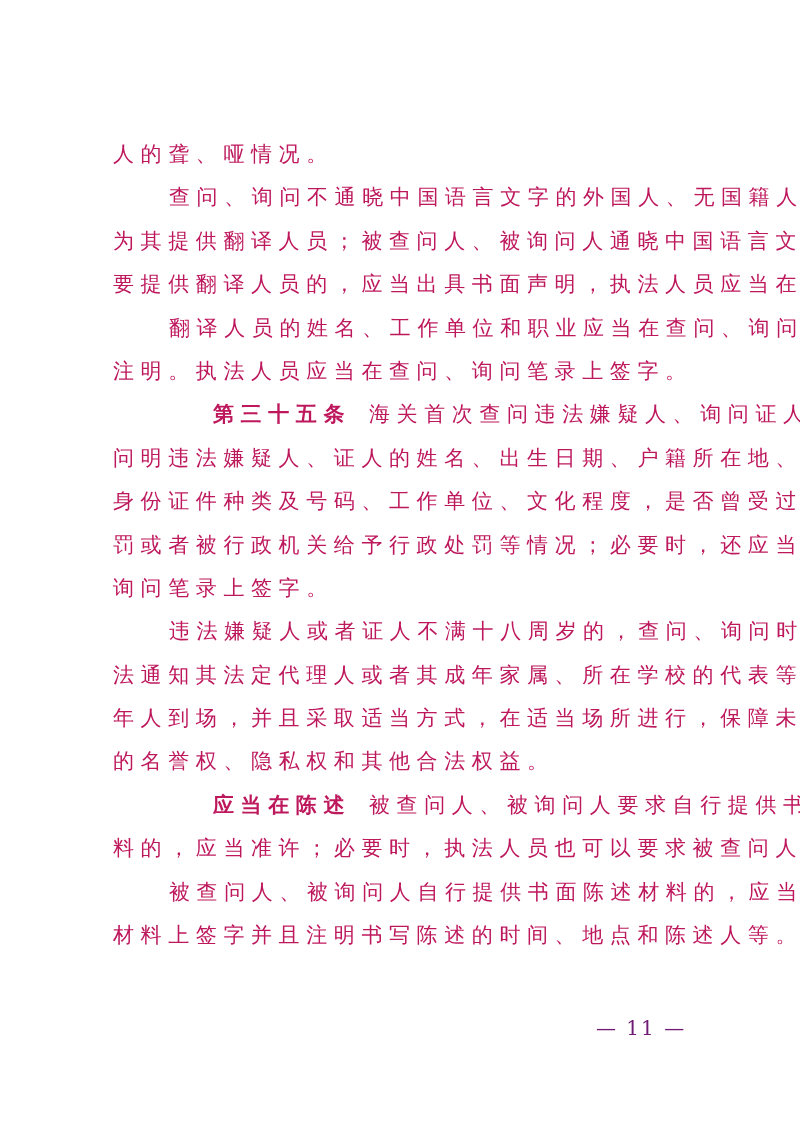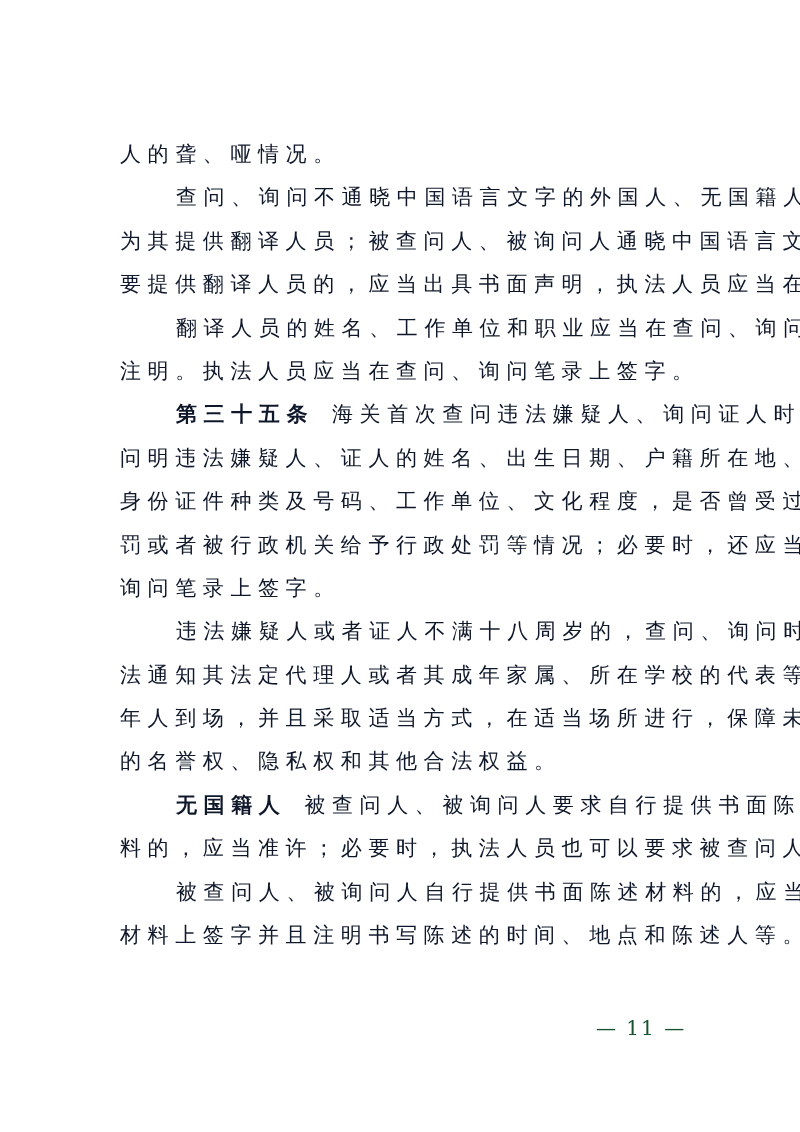--- a/index.html
+++ b/index.html
@@ -1,32 +1,32 @@
 <!DOCTYPE html>
 <html><head>
 <meta charset="utf-8">
 <style>
   html, body { margin: 0; padding: 0; background: #ffffff; }
   body { width: 800px; height: 1132px; position: relative; overflow: hidden; }
   .page {
-    position: absolute; left: 120px; top: 133px; width: 584px;
+    position: absolute; left: 113px; top: 133px; width: 584px;
     font-family: "DejaVu Serif", "Liberation Serif", serif;
-    font-size: 21px; color: #0f172a;
+    font-size: 21px; color: #be185d;
   }
   .line {
     height: 43.4px; line-height: 43.4px; white-space: nowrap;
     letter-spacing: 6.6px;
   }
   .indent { padding-left: 56px; }
-  .bold { font-family: Liberation Mono, monospace; font-weight: bold; letter-spacing: 6.6px; }
+  .bold { font-family: Liberation Mono, monospace; font-weight: bold; letter-spacing: 6.6px; margin-left: 44px; }
   .gap { display: inline-block; width: 18px; }
   .page-number {
     position: absolute; left: 596px; top: 1016px;
     font-family: "DejaVu Serif", "Liberation Serif", serif;
-    font-size: 20px; color: #14532d; letter-spacing: 2px;
+    font-size: 20px; color: #701a75; letter-spacing: 2px;
   }
 </style>
 </head>
 <body>
 
 <div class="page">
   <div class="line">人的聋、哑情况。</div>
   <div class="line indent">查问、询问不通晓中国语言文字的外国人、无国籍人，应当</div>
   <div class="line">为其提供翻译人员；被查问人、被询问人通晓中国语言文字不需</div>
   <div class="line">要提供翻译人员的，应当出具书面声明，执法人员应当在查问、</div>
@@ -34,19 +34,19 @@
   <div class="line">注明。执法人员应当在查问、询问笔录上签字。</div>
   <div class="line indent"><span class="bold">第三十五条</span><span class="gap"></span><span>海关首次查问违法嫌疑人、询问证人时，应当</span></div>
   <div class="line">问明违法嫌疑人、证人的姓名、出生日期、户籍所在地、现住址、</div>
   <div class="line">身份证件种类及号码、工作单位、文化程度，是否曾受过刑事处</div>
   <div class="line">罚或者被行政机关给予行政处罚等情况；必要时，还应当问明家</div>
   <div class="line">询问笔录上签字。</div>
   <div class="line indent">违法嫌疑人或者证人不满十八周岁的，查问、询问时应当依</div>
   <div class="line">法通知其法定代理人或者其成年家属、所在学校的代表等合适成</div>
   <div class="line">年人到场，并且采取适当方式，在适当场所进行，保障未成年人</div>
   <div class="line">的名誉权、隐私权和其他合法权益。</div>
-  <div class="line indent"><span class="bold">无国籍人</span><span class="gap"></span><span>被查问人、被询问人要求自行提供书面陈述材</span></div>
+  <div class="line indent"><span class="bold">应当在陈述</span><span class="gap"></span><span>被查问人、被询问人要求自行提供书面陈述材</span></div>
   <div class="line">料的，应当准许；必要时，执法人员也可以要求被查问人、被询</div>
   <div class="line indent">被查问人、被询问人自行提供书面陈述材料的，应当在陈述</div>
   <div class="line">材料上签字并且注明书写陈述的时间、地点和陈述人等。执法人</div>
 </div>
 
 <div class="page-number">— 11 —</div>
 
 </body></html>

